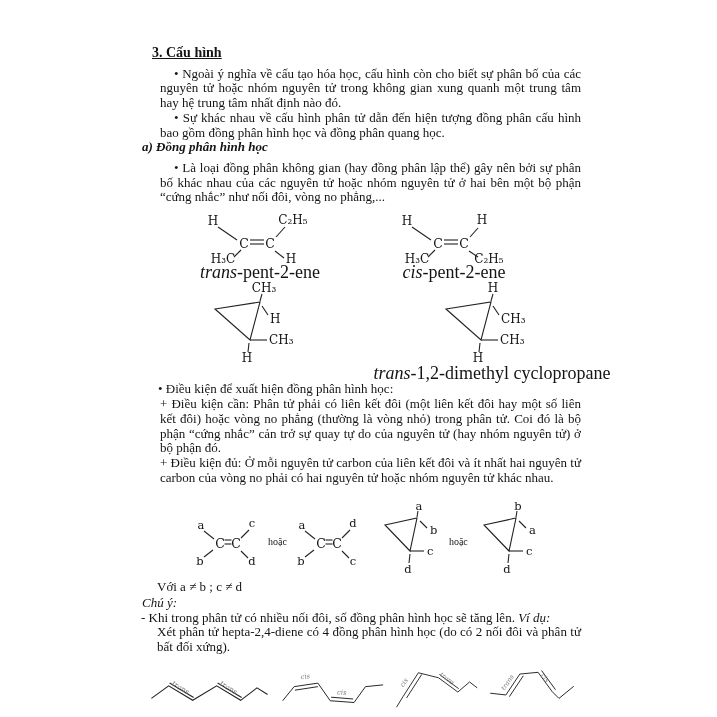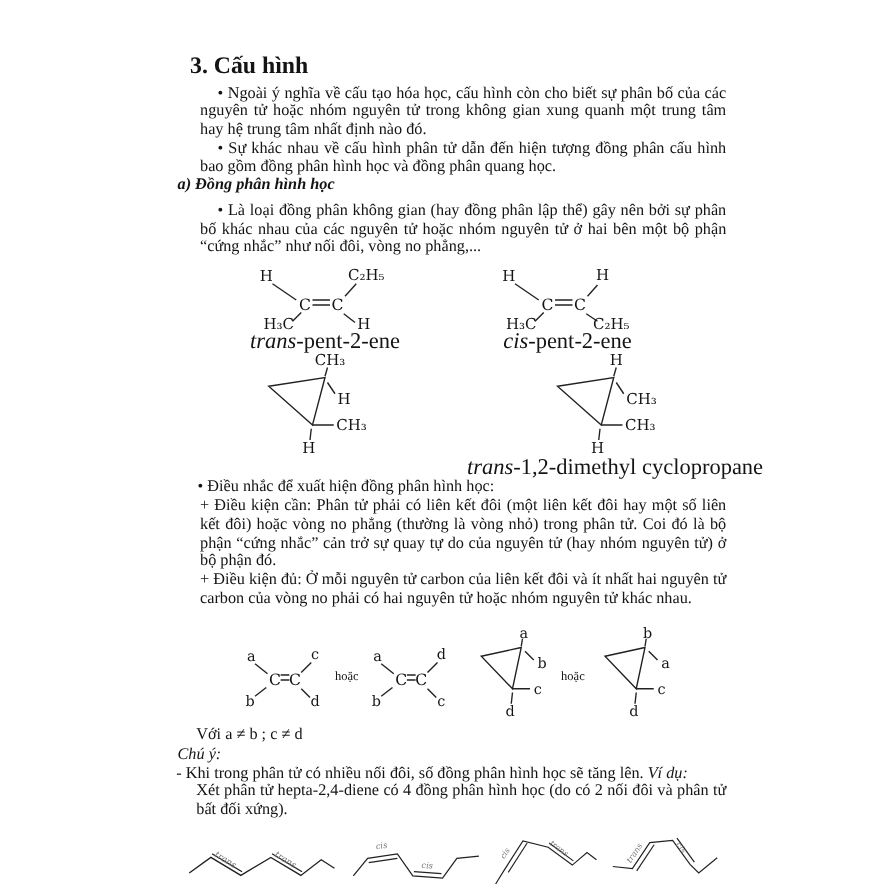--- a/index.html
+++ b/index.html
@@ -5,21 +5,21 @@
   html,body{margin:0;padding:0;}
   body{
     width:717px;height:717px;background:#ffffff;position:relative;overflow:hidden;
     font-family:"Liberation Serif","DejaVu Serif",serif;
     font-size:13px;line-height:14.7px;color:#141414;
   }
   .content{position:absolute;left:144px;top:46px;width:437px;}
   p{margin:0;}
   .just{text-align:justify;margin-left:16px;}
   .ind{text-indent:14px;}
-  .h1{font-weight:bold;font-size:19px;margin:0 0 6px 8px;}
+  .h1{font-weight:bold;font-size:14px;margin:0 0 6px 8px;text-decoration:underline;}
   .h2{font-weight:bold;font-style:italic;font-size:13px;margin-left:-2px;}
   .mt6{margin-top:6px;}
   .cap{font-size:18px;white-space:nowrap;text-align:center;}
   .cap i{font-style:italic;}
   .rowA{display:flex;margin:6px 0 0 52px;gap:66px;}
   .rowB{display:flex;margin:2px 0 0 30px;gap:56px;}
   .rowB .fig{width:178px;}
   .fig{display:flex;flex-direction:column;align-items:center;}
   .rowC{display:flex;align-items:flex-end;margin:6px 0 0 50px;height:86px;}
   .rowC .alk{margin-bottom:10px;}
@@ -116,21 +116,21 @@
         </g>
         <text class="sub" x="60" y="10" text-anchor="middle">H</text>
         <text class="sub" x="68" y="41">CH₃</text>
         <text class="sub" x="67" y="62">CH₃</text>
         <text class="sub" x="45" y="80" text-anchor="middle">H</text>
       </svg>
       <div class="cap"><i>trans</i><span>-1,2-dimethyl cyclopropane</span></div>
     </div>
   </div>
 
-  <p class="ind" style="margin-top:2px;">• Điều nhắc để xuất hiện đồng phân hình học:</p>
+  <p class="ind" style="margin-top:2px;">• Điều kiện để xuất hiện đồng phân hình học:</p>
   <p class="just">+ Điều kiện cần: Phân tử phải có liên kết đôi (một liên kết đôi hay một số liên kết đôi) hoặc vòng no phẳng (thường là vòng nhỏ) trong phân tử. Coi đó là bộ phận “cứng nhắc” cản trở sự quay tự do của nguyên tử (hay nhóm nguyên tử) ở bộ phận đó.</p>
   <p class="just">+ Điều kiện đủ: Ở mỗi nguyên tử carbon của liên kết đôi và ít nhất hai nguyên tử carbon của vòng no phải có hai nguyên tử hoặc nhóm nguyên tử khác nhau.</p>
 
   <div class="rowC">
     <svg class="alk" width="66" height="56" viewBox="0 0 66 56">
       <g>
         <line x1="10" y1="20" x2="20" y2="28"></line>
         <line x1="47" y1="27" x2="55" y2="19"></line>
         <line x1="30.5" y1="29" x2="37.5" y2="29"></line>
         <line x1="30.5" y1="33" x2="37.5" y2="33"></line>

